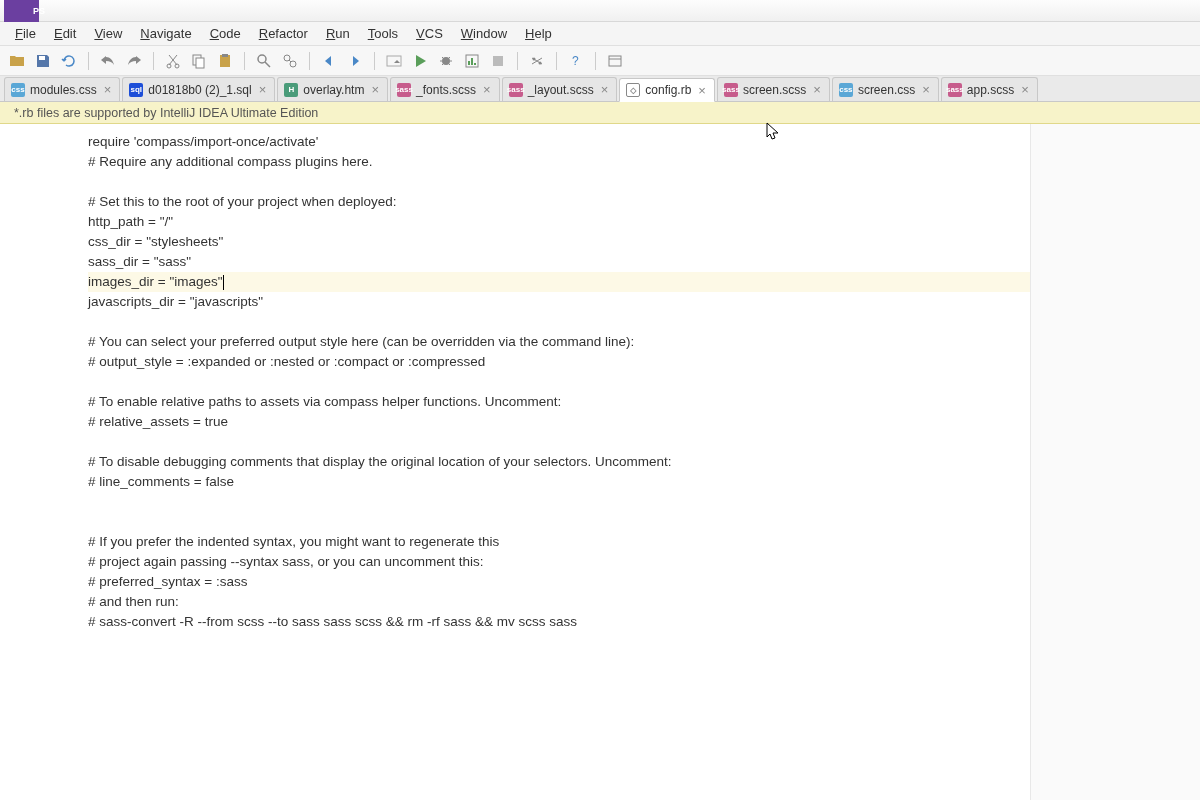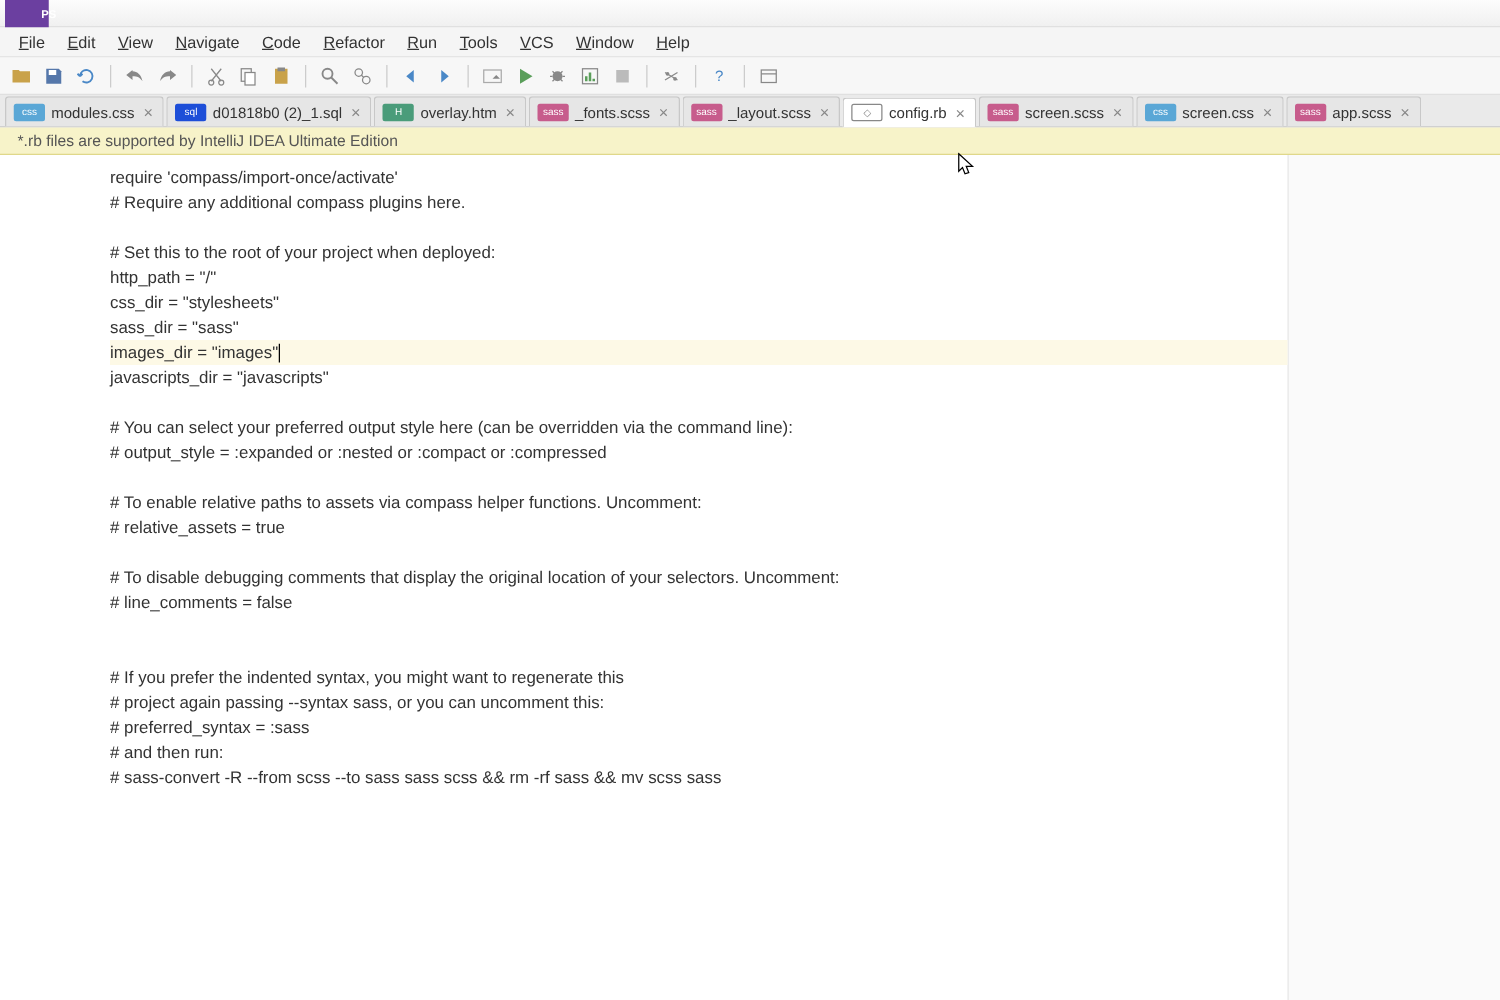--- a/index.html
+++ b/index.html
@@ -12,21 +12,21 @@
 .menubar .item { padding:18px 9px; font-size:13px; cursor:default; }
 .menubar .item u { text-decoration: underline; }
 .toolbar { height:30px; background:#f7f7f7; display:flex; align-items:center; padding:0 6px; gap:4px; border-bottom:1px solid #e0e0e0; }
 .tb-btn { width:22px; height:22px; display:flex; align-items:center; justify-content:center; cursor:default; color:#555; }
 .tb-btn svg { width:16px; height:16px; }
 .tb-sep { width:1px; height:18px; background:#ccc; margin:0 4px; }
 .tabs { height:26px; background:#eaeaea; display:flex; align-items:flex-end; padding:0 4px; border-bottom:1px solid #c8c8c8; }
 .tab { display:flex; align-items:center; padding:4px 8px 4px 6px; background:#e6e6e6; border:1px solid #c8c8c8; border-bottom:none; margin-right:2px; font-size:12px; color:#333; gap:5px; border-radius:3px 3px 0 0; cursor:default; height:24px;}
 .tab.active { background:#fff; border-bottom:1px solid #fff; position:relative; top:1px; }
 .tab .close { color:#888; font-size:13px; padding-left:2px; }
-.tab .ficon { width:25px; height:14px; display:flex; align-items:center; justify-content:center; font-size:8px; font-weight:normal; border-radius:2px; }
+.tab .ficon { width:14px; height:14px; display:flex; align-items:center; justify-content:center; font-size:8px; font-weight:bold; border-radius:2px; }
 .ficon.css { background:#5aa7d6; color:#fff; }
 .ficon.sql { background:#1d4ed8; color:#fff; }
 .ficon.htm { background:#4a9c7a; color:#fff; }
 .ficon.scss { background:#c75c8c; color:#fff; }
 .ficon.rb  { border:1px solid #888; color:#888; background:#fff;}
 .banner { height:22px; background:#f7f3c9; border-bottom:1px solid #e0d88a; display:flex; align-items:center; padding:0 14px; font-size:12.5px; color:#555; }
 .editor-wrap { flex:1; display:flex; background:#fff;margin-left:42px; }
 .editor { flex:1; padding:8px 0 0 46px; font-family:"Courier New",monospace; font-size:13.5px; line-height:20px; color:#333; white-space:pre; position:relative; }
 .editor .line.hl { background:#fdf9e6; }
 .editor .caret { display:inline-block; width:1px; height:15px; background:#000; vertical-align:middle; animation:blink 1s step-end infinite; }

